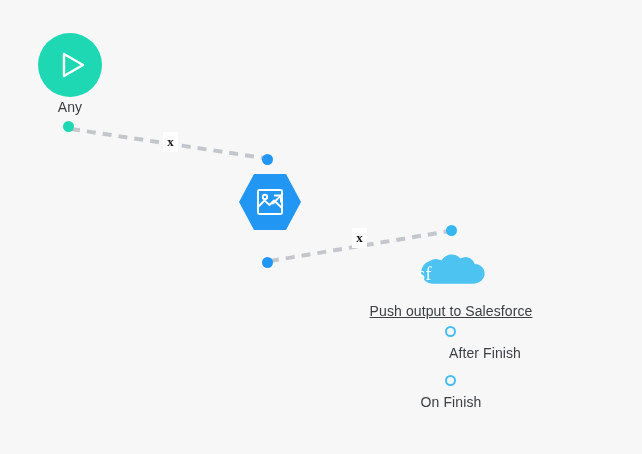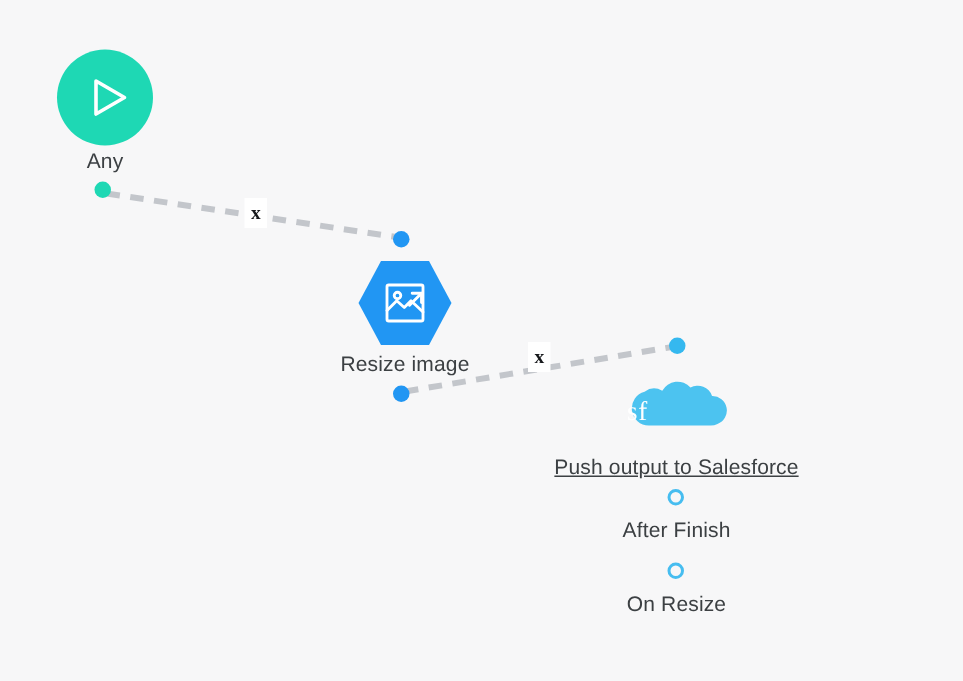--- a/index.html
+++ b/index.html
@@ -93,20 +93,21 @@
   #sf-label {
     left: 361px;
     top: 303px;
     width: 180px;
     text-decoration: underline;
   }
   #after-finish-label {
     left: 381px;
     top: 345px;
     width: 140px;
+    text-align: right;
   }
   #on-cancel-label {
     left: 381px;
     top: 394px;
     width: 140px;
   }
 
   
   .port {
     position: absolute;
@@ -182,21 +183,20 @@
       <g fill="none" stroke="#ffffff" stroke-width="1.9" stroke-linejoin="round" stroke-linecap="round">
         <rect x="20" y="17" width="24" height="24" rx="1.2"></rect>
         <path d="M20 34 L26.5 27.5 L31.5 32 L36 27.5 L44 35"></path>
         <circle cx="27" cy="24" r="2.2"></circle>
         <path d="M35 30.5 L43 22.5"></path>
         <path d="M36.8 22.5 L43 22.5 L43 28.7"></path>
       </g>
     </svg>
   </div>
 
-  <div id="resize-label" class="node-label">Resize image</div>
   <div id="port-resize-out" class="port port-filled-blue"></div>
 
   <div id="port-sf-in" class="port port-filled-lightblue"></div>
 
   <div id="sf-node">
     <svg viewBox="0 0 70 45" width="70" height="45" xmlns="http://www.w3.org/2000/svg">
       <path fill="#4cc3f0" d="
         M23.5 10.5
         a11.5 11.5 0 0 1 18.8 -2.1
         a10 10 0 0 1 14.4 5.6
@@ -208,15 +208,15 @@
     </svg>
     <div class="sf-text">sf</div>
   </div>
 
   <div id="sf-label" class="node-label">Push output to Salesforce</div>
 
   <div id="port-after-finish" class="port port-hollow"></div>
   <div id="after-finish-label" class="node-label">After Finish</div>
 
   <div id="port-on-cancel" class="port port-hollow"></div>
-  <div id="on-cancel-label" class="node-label">On Resize</div>
+  <div id="on-cancel-label" class="node-label">On Finish</div>
 
 </div>
 
 </body></html>

